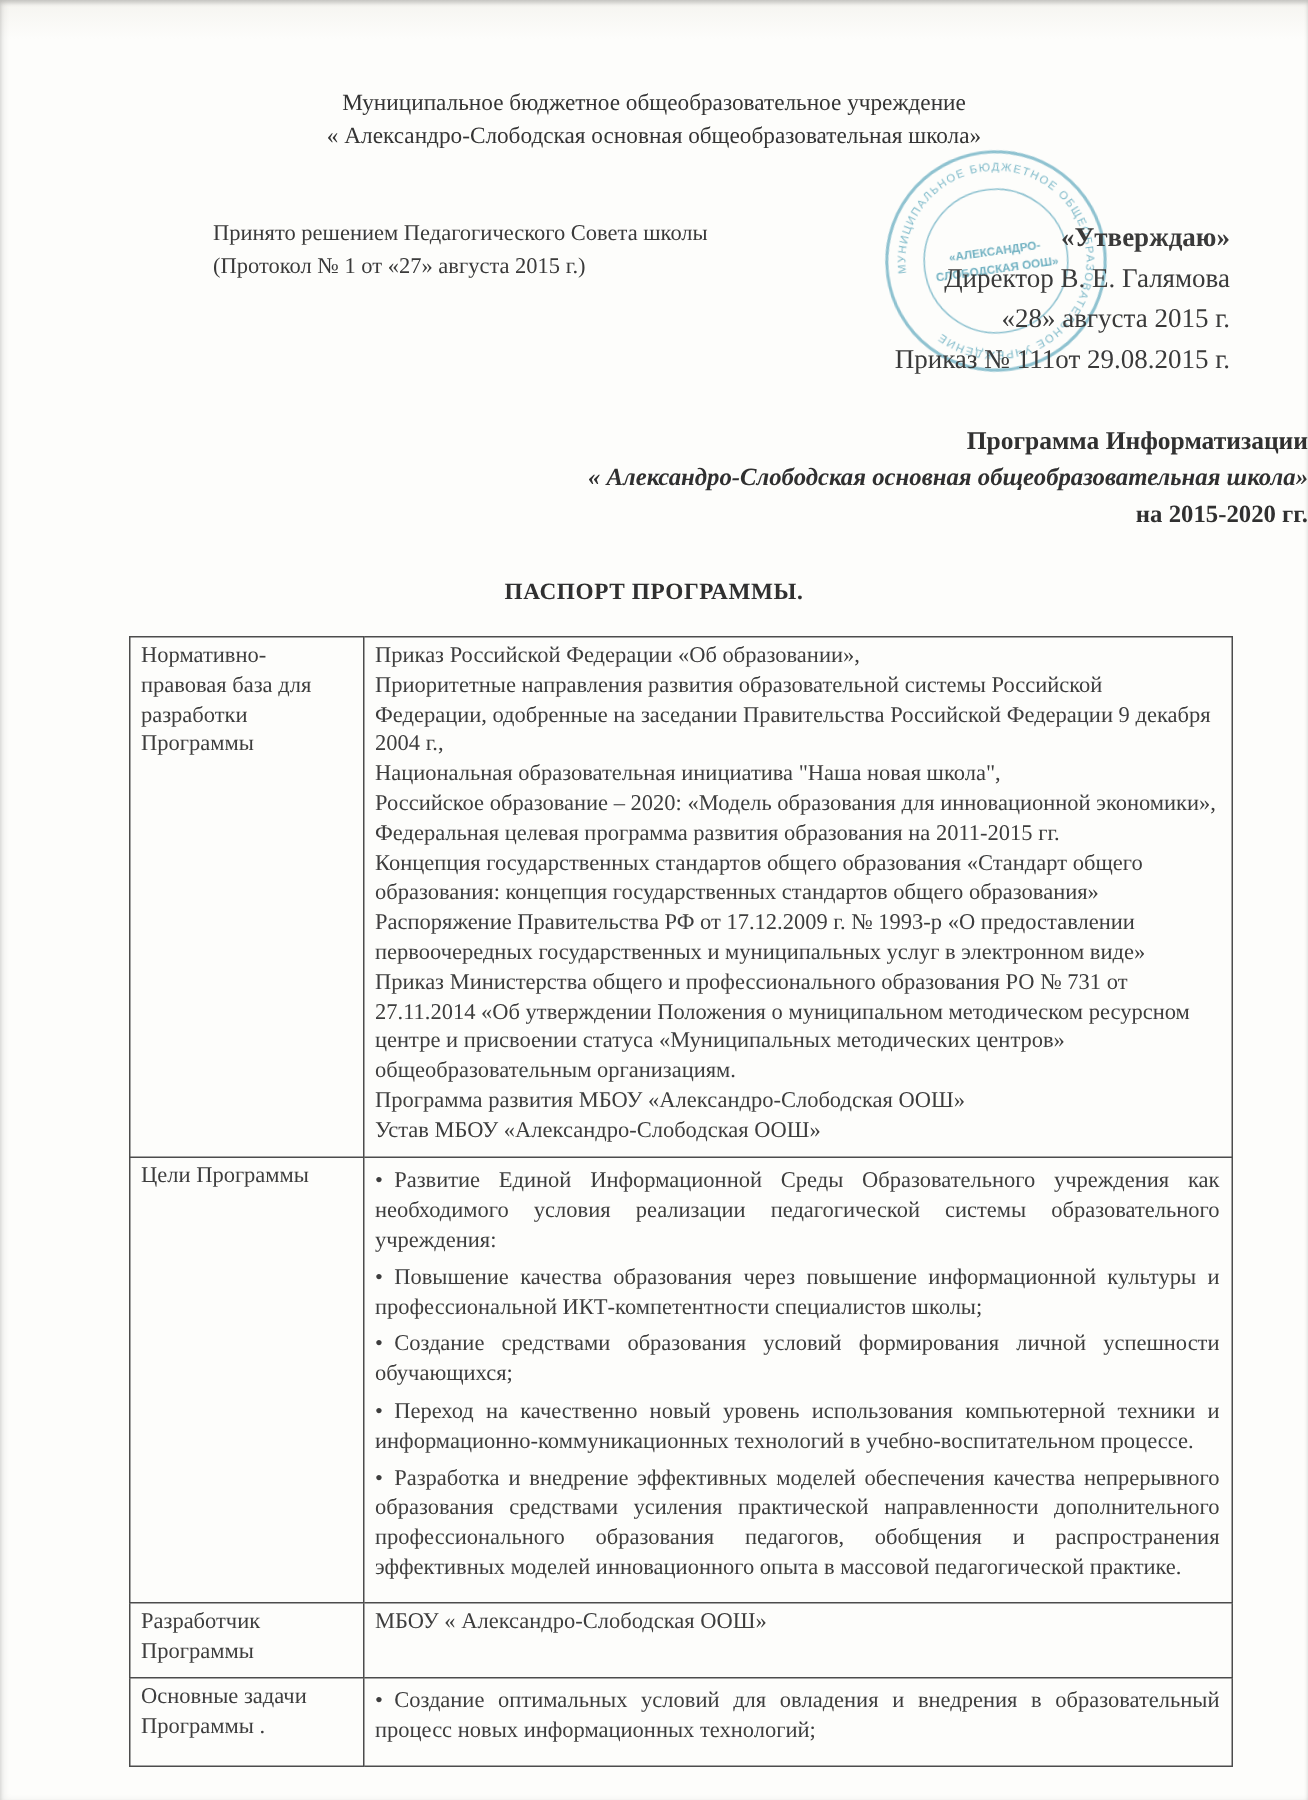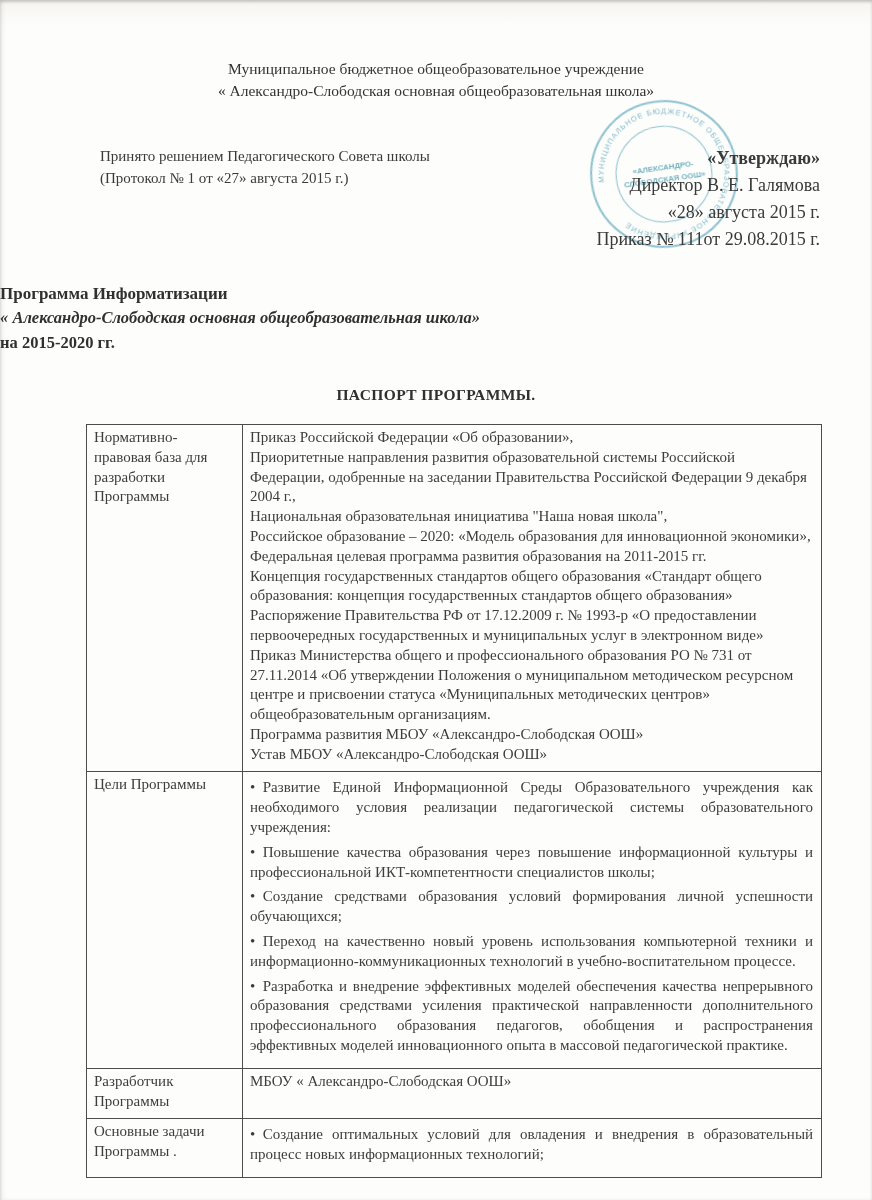--- a/index.html
+++ b/index.html
@@ -11,32 +11,32 @@
   .page {
     position:relative;
     width:872px; height:1200px;
     background:linear-gradient(180deg,#f5f4f0 0px,#fdfdfb 26px,#fdfdfb 100%);
     overflow:hidden;
     color:#3a3a3a;
     box-shadow:inset 0 2px 3px rgba(0,0,0,.18), inset 3px 0 4px rgba(0,0,0,.06);
   }
   .header { padding-top:58px; text-align:center; font-size:15.5px; line-height:1.45; color:#343434; }
   .approval { position:relative; margin-top:42px; padding:0 52px 0 100px; display:flex; justify-content:space-between; }
-  .approval-left { font-size:15px; line-height:1.5; }
+  .approval-left { font-size:15px; line-height:1.5;margin-left:42px; }
   .approval-right { position:relative; z-index:2; text-align:right; font-size:18px; line-height:1.5; }
   .utv { font-weight:bold; }
   .stamp {
     position:absolute; left:586px; top:96px; width:156px; height:156px;
     z-index:1; opacity:.8; filter:blur(.4px); transform:rotate(-8deg);
   }
   .stamp .s-outer { fill:none; stroke:#74b4c6; stroke-width:2; }
   .stamp .s-inner { fill:none; stroke:#74b4c6; stroke-width:1; }
   .stamp .s-ring  { fill:#5fa9bd; font-size:7.2px; letter-spacing:1px; font-family:"Liberation Sans",sans-serif; }
   .stamp .s-center{ fill:#4f9fb4; font-size:7.5px; font-weight:bold; font-family:"Liberation Sans",sans-serif; }
-  .title { margin-top:28px; text-align:left; line-height:1.5; color:#303030; }
+  .title { margin-top:28px; text-align:right; line-height:1.5; color:#303030; }
   .title-l1 { font-weight:bold; font-size:17px; }
   .title-l2, .title-l3 { font-weight:bold; font-style:italic; font-size:16.5px; }
   .title-l4 { font-weight:bold; font-size:16.5px; }
   .passport { margin-top:30px; text-align:center; font-weight:bold; font-size:15.5px; letter-spacing:.4px; color:#303030; }
   .doc-table { margin:20px 0 0 86px; width:736px; border-collapse:collapse; font-size:15px; color:#3d3d3d; }
   .doc-table td { border:1px solid #4c4c4c; vertical-align:top; padding:3px 8px 7px 7px; line-height:1.32; }
   td.label { width:140px; }
   td.content .line { margin:0; }
   td.content .bullet { text-align:justify; margin:3px 0 5px 0; }
   td.content .bullet::before { content:"\2022\2002"; }

